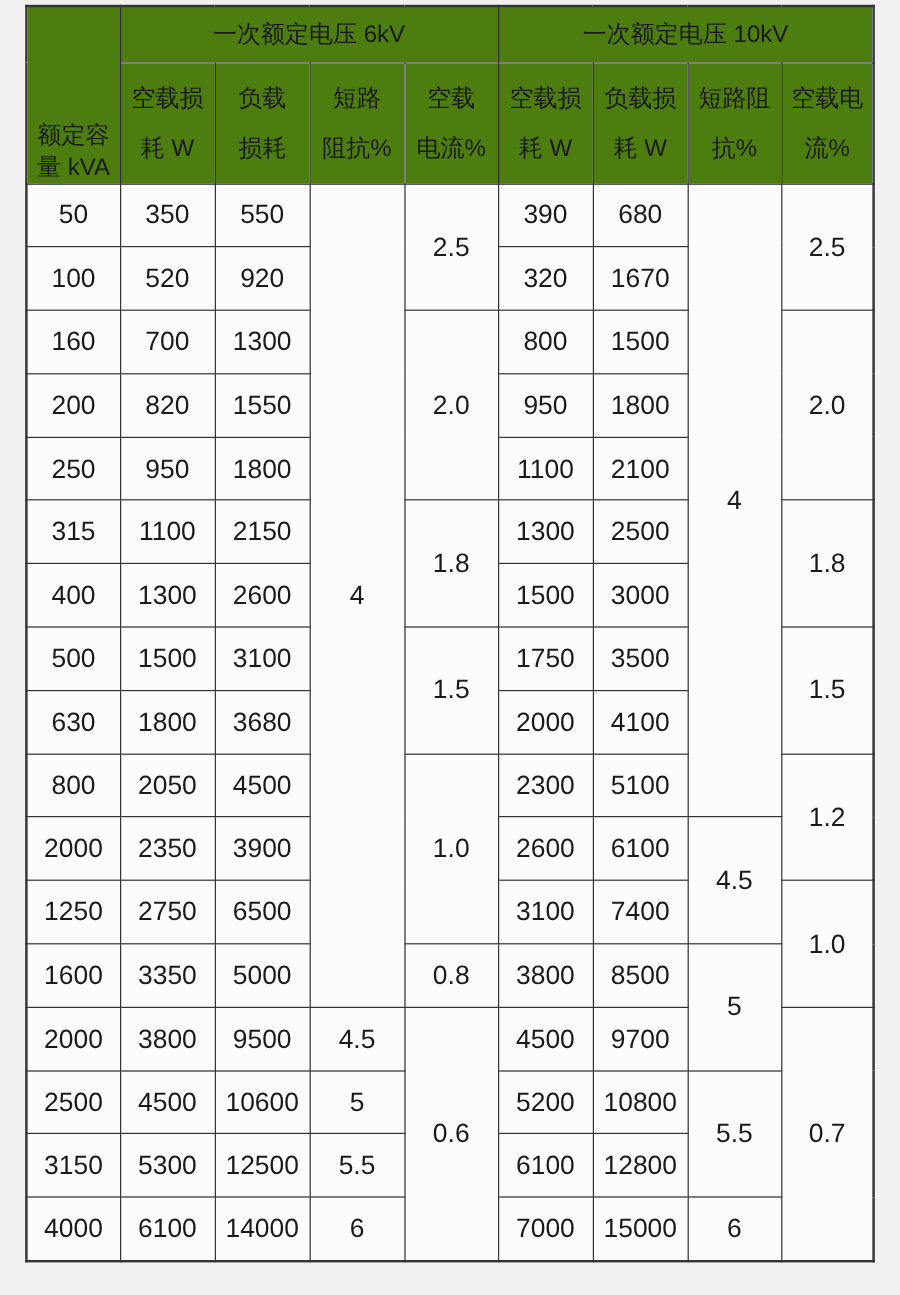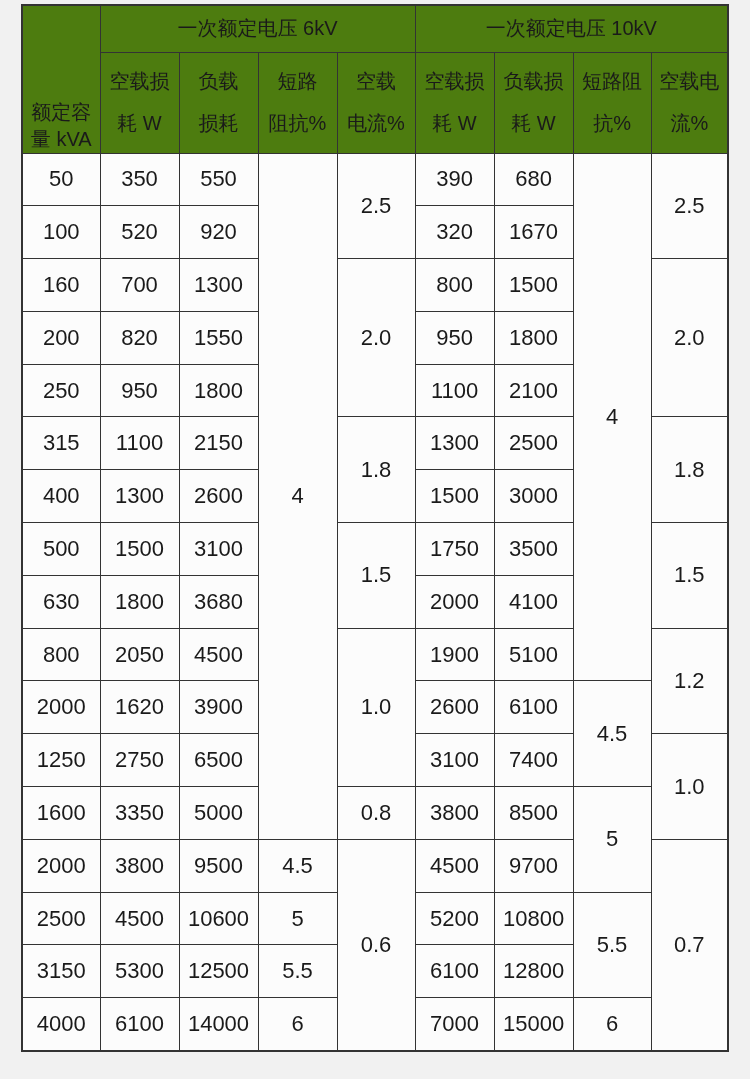--- a/index.html
+++ b/index.html
@@ -189,27 +189,27 @@
         <td>1800</td>
         <td>3680</td>
         <td>2000</td>
         <td>4100</td>
       </tr>
       <tr>
         <td>800</td>
         <td>2050</td>
         <td>4500</td>
         <td rowspan="3">1.0</td>
-        <td>1900</td>
+        <td>2300</td>
         <td>5100</td>
         <td rowspan="2">1.2</td>
       </tr>
       <tr>
         <td>2000</td>
-        <td>1620</td>
+        <td>2350</td>
         <td>3900</td>
         <td>2600</td>
         <td>6100</td>
         <td rowspan="2">4.5</td>
       </tr>
       <tr>
         <td>1250</td>
         <td>2750</td>
         <td>6500</td>
         <td>3100</td>

